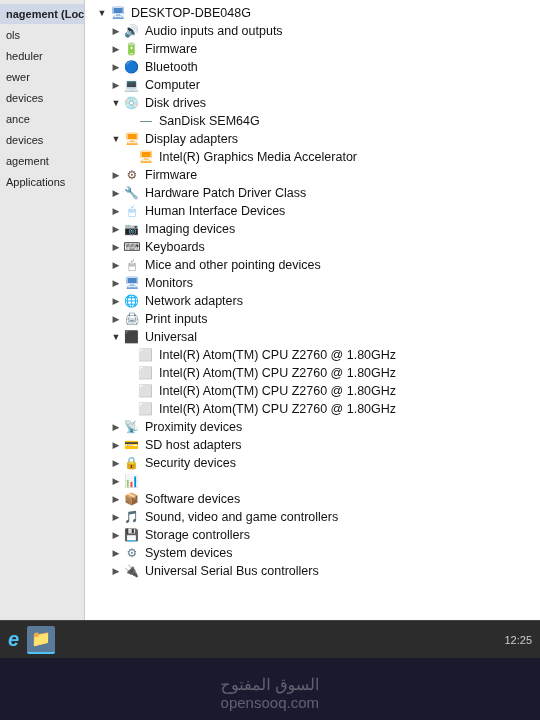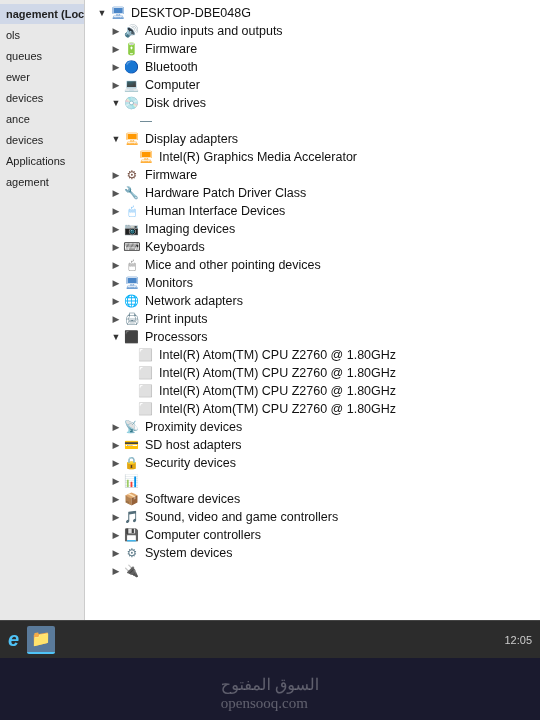--- a/index.html
+++ b/index.html
@@ -167,39 +167,38 @@
 
     .watermark-overlay {
       position: absolute;
       bottom: 40px;
       left: 50%;
       transform: translateX(-50%);
       color: rgba(255,255,255,0.3);
       font-size: 18px;
       pointer-events: none;
       white-space: nowrap;
-      font-family: Liberation Serif, serif;
     }
   </style>
 </head>
 <body>
 
 <div class="screen">
   <div class="window-content">
 
     <div class="sidebar">
       <div class="sidebar-item active">nagement (Local</div>
       <div class="sidebar-item">ols</div>
-      <div class="sidebar-item">queues</div>
+      <div class="sidebar-item">heduler</div>
       <div class="sidebar-item">ewer</div>
       <div class="sidebar-item">devices</div>
       <div class="sidebar-item">ance</div>
       <div class="sidebar-item">devices</div>
+      <div class="sidebar-item">agement</div>
       <div class="sidebar-item">Applications</div>
-      <div class="sidebar-item">agement</div>
     </div>
 
     <div class="main-panel">
 
       <div class="tree-item indent-1">
         <span class="expand-arrow expanded">▼</span>
         <span class="icon icon-computer">🖥</span>
         <span class="item-label">DESKTOP-DBE048G</span>
       </div>
 
@@ -229,20 +228,21 @@
 
       <div class="tree-item indent-2">
         <span class="expand-arrow expanded">▼</span>
         <span class="icon icon-disk">💿</span>
         <span class="item-label">Disk drives</span>
       </div>
 
       <div class="tree-item indent-3">
         <span class="expand-arrow"> </span>
         <span class="icon icon-disk">—</span>
+        <span class="item-label">SanDisk SEM64G</span>
       </div>
 
       <div class="tree-item indent-2">
         <span class="expand-arrow expanded">▼</span>
         <span class="icon icon-display">🖥</span>
         <span class="item-label">Display adapters</span>
       </div>
       <div class="tree-item indent-3">
         <span class="expand-arrow"> </span>
         <span class="icon icon-display">🖥</span>
@@ -299,21 +299,21 @@
 
       <div class="tree-item indent-2">
         <span class="expand-arrow">▶</span>
         <span class="icon icon-print">🖨</span>
         <span class="item-label">Print inputs</span>
       </div>
 
       <div class="tree-item indent-2">
         <span class="expand-arrow expanded">▼</span>
         <span class="icon icon-processor">⬛</span>
-        <span class="item-label">Processors</span>
+        <span class="item-label">Universal</span>
       </div>
       <div class="tree-item indent-3">
         <span class="expand-arrow"> </span>
         <span class="icon icon-processor">⬜</span>
         <span class="item-label">Intel(R) Atom(TM) CPU Z2760 @ 1.80GHz</span>
       </div>
       <div class="tree-item indent-3">
         <span class="expand-arrow"> </span>
         <span class="icon icon-processor">⬜</span>
         <span class="item-label">Intel(R) Atom(TM) CPU Z2760 @ 1.80GHz</span>
@@ -360,41 +360,42 @@
 
       <div class="tree-item indent-2">
         <span class="expand-arrow">▶</span>
         <span class="icon icon-sound">🎵</span>
         <span class="item-label">Sound, video and game controllers</span>
       </div>
 
       <div class="tree-item indent-2">
         <span class="expand-arrow">▶</span>
         <span class="icon icon-storage">💾</span>
-        <span class="item-label">Computer controllers</span>
+        <span class="item-label">Storage controllers</span>
       </div>
 
       <div class="tree-item indent-2">
         <span class="expand-arrow">▶</span>
         <span class="icon icon-system">⚙</span>
         <span class="item-label">System devices</span>
       </div>
 
       <div class="tree-item indent-2">
         <span class="expand-arrow">▶</span>
         <span class="icon icon-usb">🔌</span>
+        <span class="item-label">Universal Serial Bus controllers</span>
       </div>
 
     </div>
   </div>
 </div>
 
 <div class="bottom-bar">
   <span style="color:#4fc3f7; font-size:20px; cursor:pointer; font-style:italic; font-weight:bold;">e</span>
   <div class="taskbar-icon active" style="background:#5a7a9a;">📁</div>
   <div class="system-tray">
-    <span style="color:#ccc; font-size:11px;">12:05</span>
+    <span style="color:#ccc; font-size:11px;">12:25</span>
   </div>
 </div>
 
 <div class="watermark-overlay" style="font-size:16px; bottom:8px;">
   السوق المفتوح<br><span style="font-size:15px;">opensooq.com</span>
 </div>
 
 </body></html>

